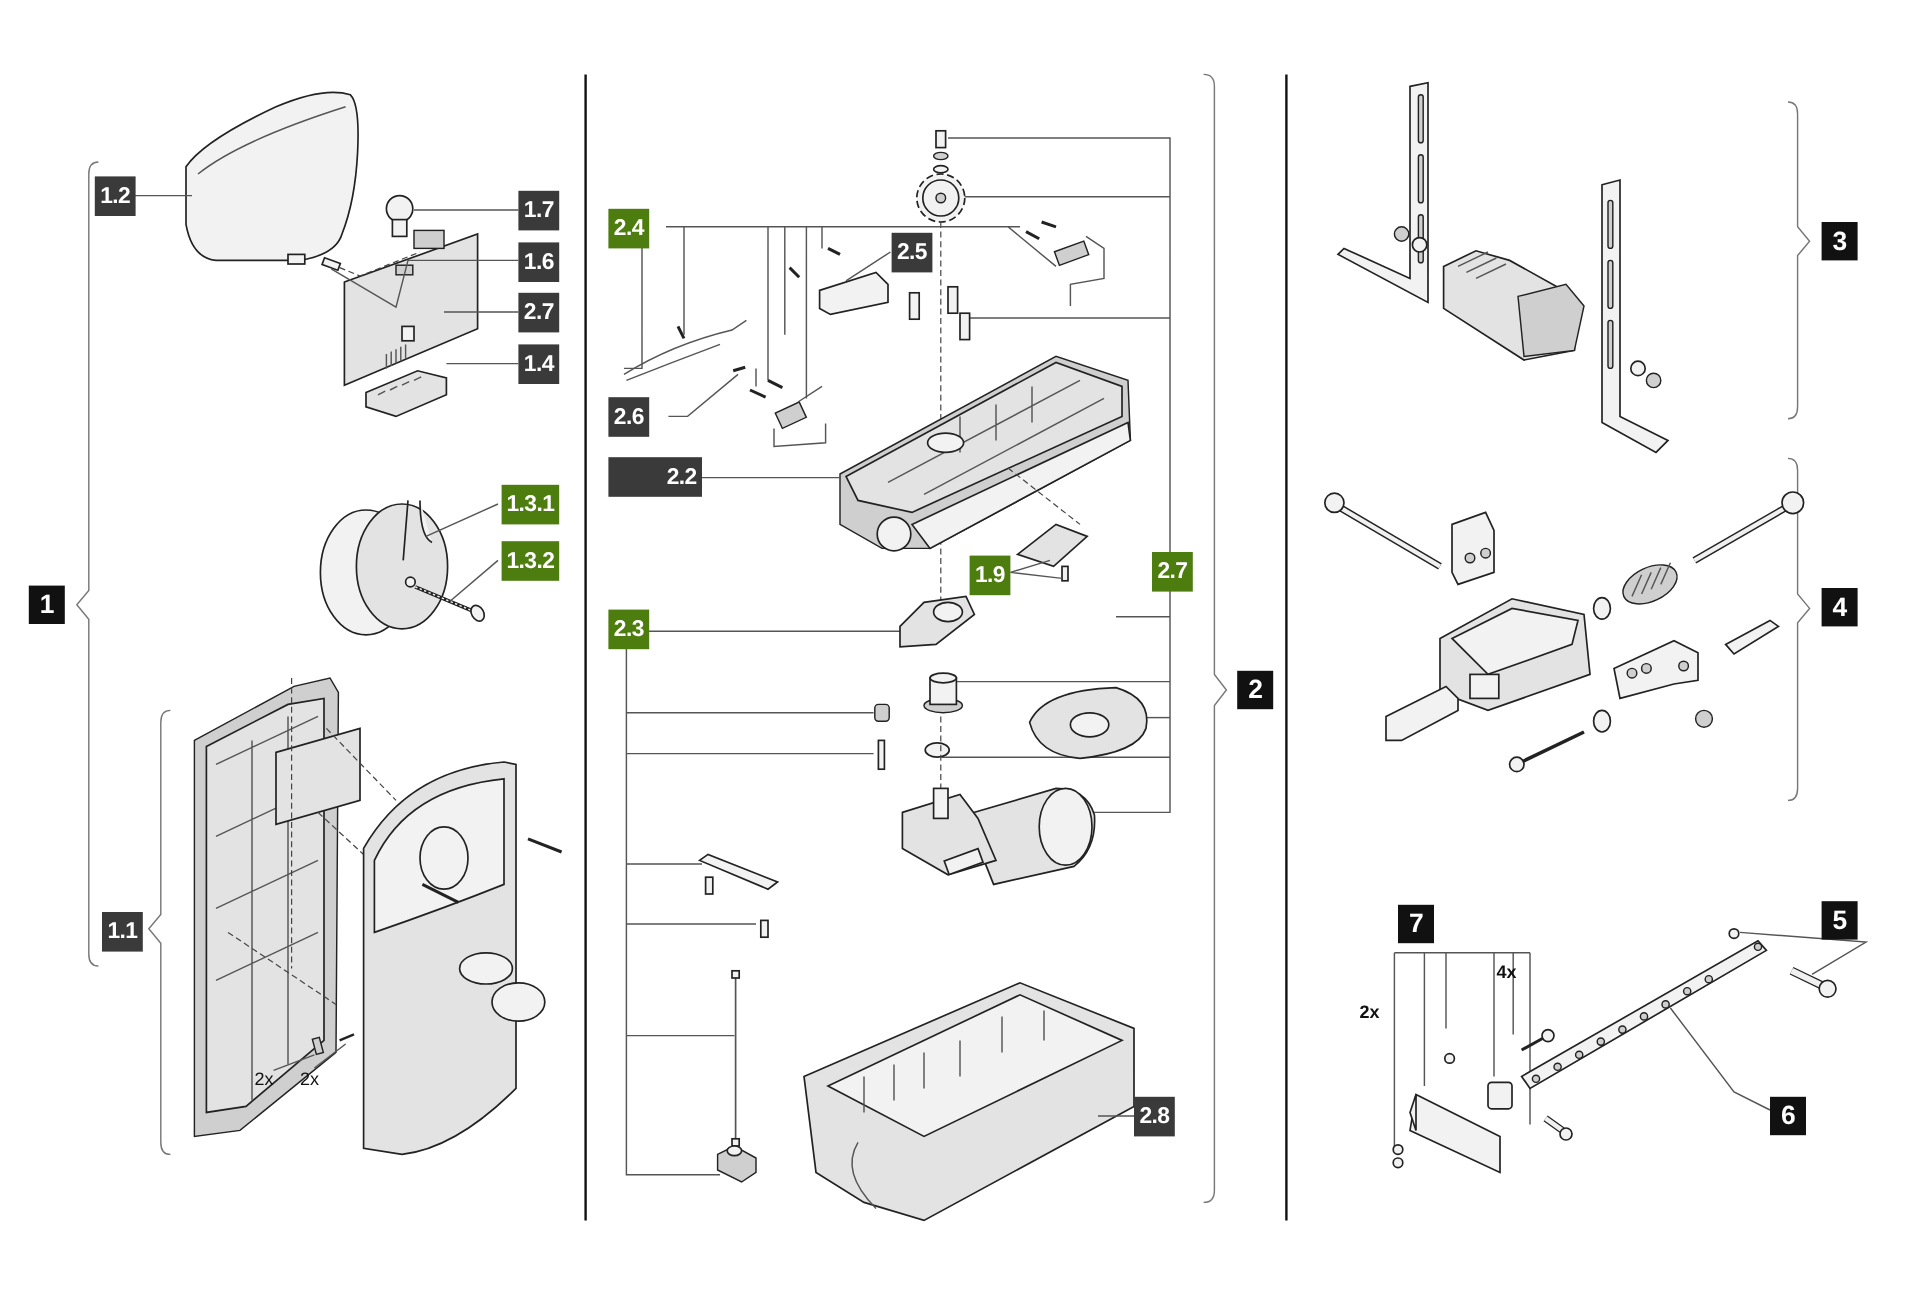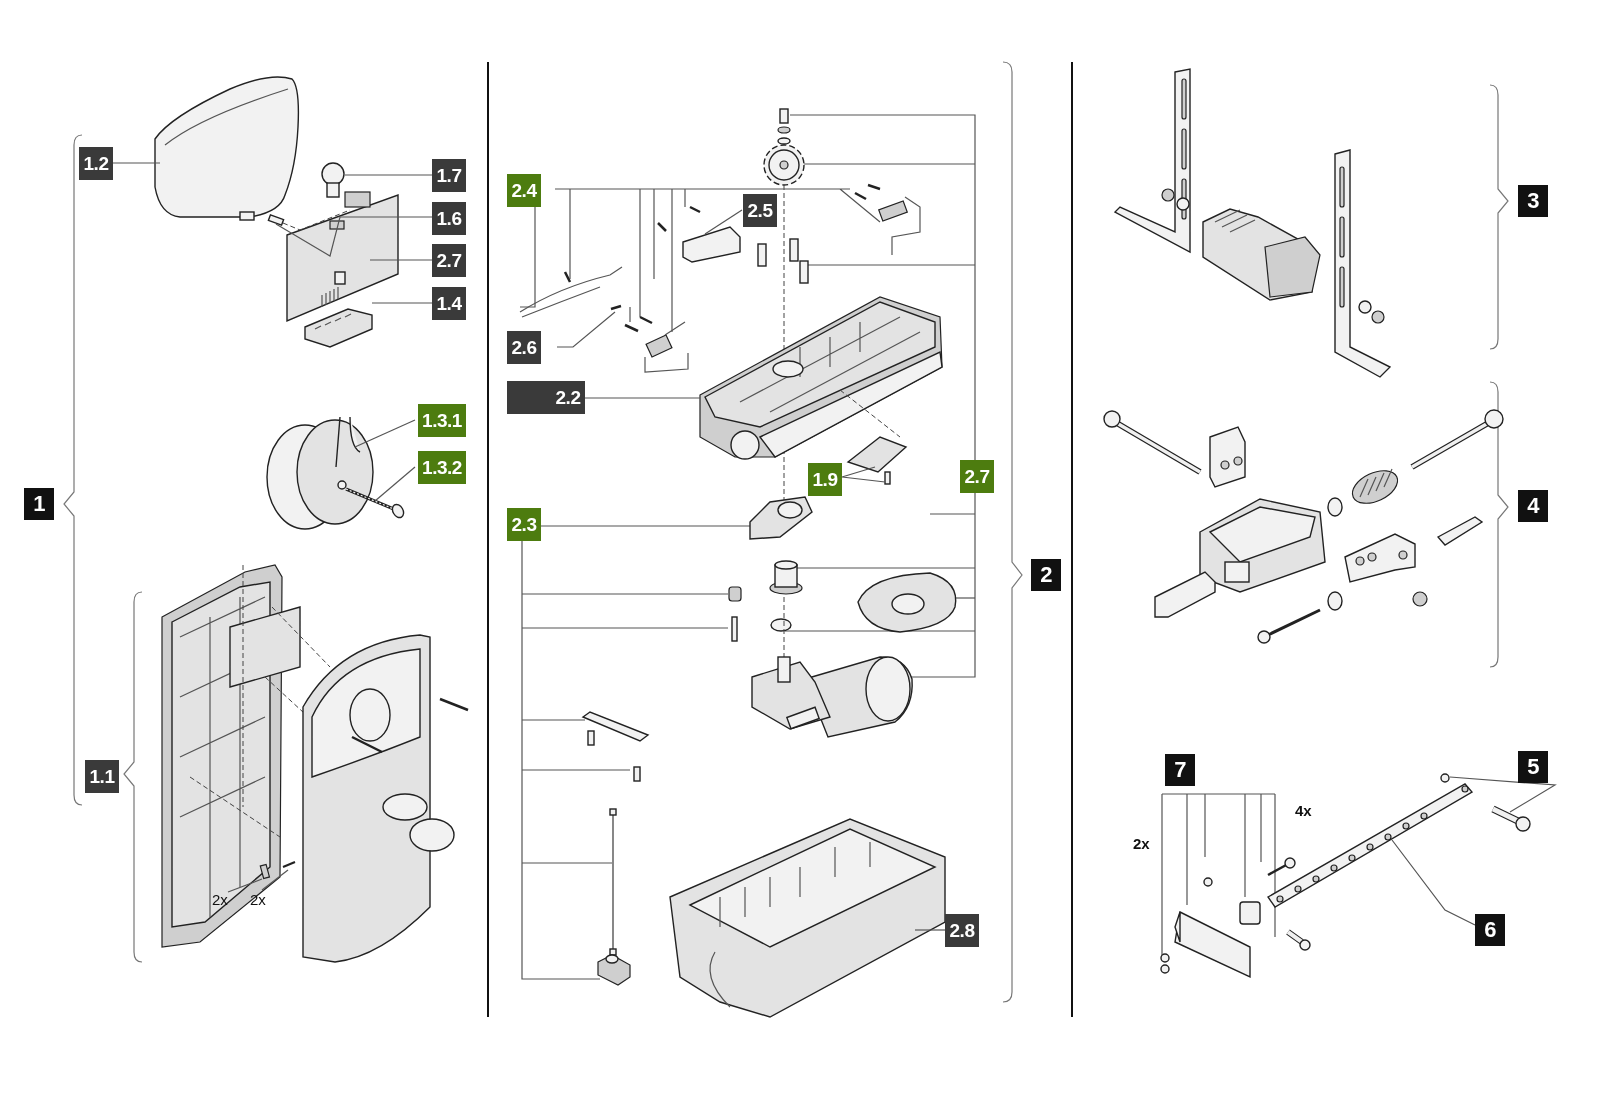--- a/index.html
+++ b/index.html
@@ -387,14 +387,14 @@
 <div class="lbl mid" style="left:507px;top:491px;width:34px;">2.3</div>
 <div class="lbl black" style="left:1031px;top:542px;">2</div>
 <div class="lbl dark" style="left:945px;top:897px;width:34px;">2.8</div>
 
 <div class="lbl black" style="left:1518px;top:168px;">3</div>
 <div class="lbl black" style="left:1518px;top:473px;">4</div>
 <div class="lbl black" style="left:1518px;top:734px;">5</div>
 <div class="lbl black" style="left:1475px;top:897px;">6</div>
 <div class="lbl black" style="left:1165px;top:737px;">7</div>
 <div class="qty bold" style="left:1133px;top:818px;">2x</div>
-<div class="qty bold" style="left:1247px;top:785px;padding-left:48px;">4x</div>
+<div class="qty bold" style="left:1247px;top:785px;">4x</div>
 </div>
 
 </body></html>

